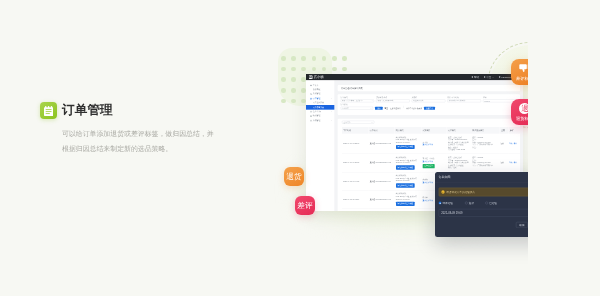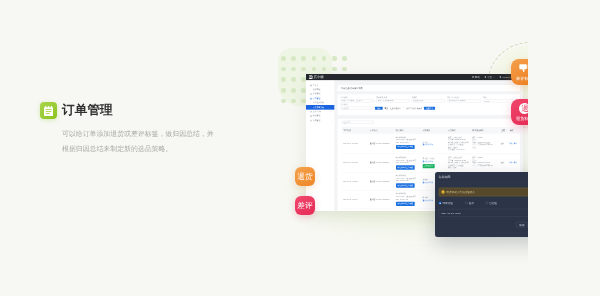--- a/index.html
+++ b/index.html
@@ -1,18 +1,18 @@
 <!DOCTYPE html>
 <html><head>
 <meta charset="utf-8">
 <style>
   * { box-sizing: border-box; margin:0; padding:0; }
   html,body { width:600px; height:296px; overflow:hidden; }
   body { background:#f7f8f3; font-family:"Liberation Sans", sans-serif; }
-  .stage { position:relative; width:528px; height:296px; overflow:hidden;font-family:Liberation Serif, serif; }
+  .stage { position:relative; width:528px; height:296px; overflow:hidden; }
 
   
   .green-blob { position:absolute; left:278px; top:48px; width:54px; height:58px; background:#eff5e4; border-radius:14px 14px 22px 22px; }
   .dotgrid { position:absolute; left:281px; top:56px; width:110px; height:80px; }
   .dotgrid i { position:absolute; width:4.5px; height:4.5px; border-radius:50%; background:#d7e8c4; }
   .dash-circle { position:absolute; left:487px; top:42px; width:86px; height:86px; border:1px dashed #cdd8b3; border-radius:50%; }
   .circ-fill { position:absolute; left:490px; top:45px; width:80px; height:80px; border-radius:50%;
                background:radial-gradient(circle at 50% 40%, #eff5e1 0%, #f4f7ea 55%, rgba(247,248,243,0) 100%); }
   .soft-green { position:absolute; left:300px; top:152px; width:235px; height:74px; background:#edf3df; border-radius:46%; filter:blur(11px); }
 
@@ -74,21 +74,21 @@
 
   
   .badge { position:absolute; border-radius:8px; color:#fff; display:flex; flex-direction:column; align-items:center; justify-content:center; }
   .badge-orange { left:511px; top:59px; width:27px; height:26px; background:linear-gradient(150deg,#f4a04b 0%,#ec7d20 100%); box-shadow:0 3px 8px rgba(239,130,38,.25); }
   .badge-pink { left:511px; top:99px; width:27px; height:26px; background:linear-gradient(150deg,#f0486c 0%,#e32853 100%); box-shadow:0 3px 8px rgba(229,49,92,.25); }
   .badge-label { font-size:4.2px; margin-top:1.5px; letter-spacing:.1px; white-space:nowrap;}
   .ret-circle { width:11px;height:11px;border-radius:50%;background:#fff;display:flex;align-items:center;justify-content:center;overflow:hidden;}
   .ret-char { font-size:8px; color:#ea3359; line-height:1; transform:scale(.95);}
 
   .pill { position:absolute; border-radius:6px; color:#fff; display:flex; align-items:center; justify-content:center; font-size:7.6px; letter-spacing:.2px;}
-  .pill-orange { left:295px; top:167px; width:20px; height:19px; background:linear-gradient(150deg,#f4a24d,#ef8526); box-shadow:0 2px 7px rgba(239,130,38,.22);}
+  .pill-orange { left:284px; top:167px; width:20px; height:19px; background:linear-gradient(150deg,#f4a24d,#ef8526); box-shadow:0 2px 7px rgba(239,130,38,.22);}
   .pill-pink { left:295px; top:196px; width:20px; height:19px; background:linear-gradient(150deg,#f2496d,#e52a56); box-shadow:0 2px 7px rgba(229,49,92,.22);}
 
   
   .modal-wrap { position:absolute; left:435px; top:172px; width:111px; height:65px; background:#2c3447; border-radius:2.5px; box-shadow:0 7px 20px rgba(20,25,40,.22); overflow:hidden;}
   .modal { position:absolute; left:0; top:0; width:333px; height:195px; transform:scale(0.33333); transform-origin:0 0;}
   .m-head { height:30.6px; display:flex; align-items:center; justify-content:space-between; padding:0 11px; border-bottom:1px solid #3a4254;}
   .m-title { font-size:8.8px; color:#e6e9ee;}
   .m-close { font-size:10px; color:#98a0af; line-height:1;}
   .m-body { padding:16px 11px 0 11px;}
   .alert { background:#574a2c; border:1px solid #7b6a3c; border-radius:3px; height:26px; display:flex; align-items:center; gap:5px; padding:0 7px;}

